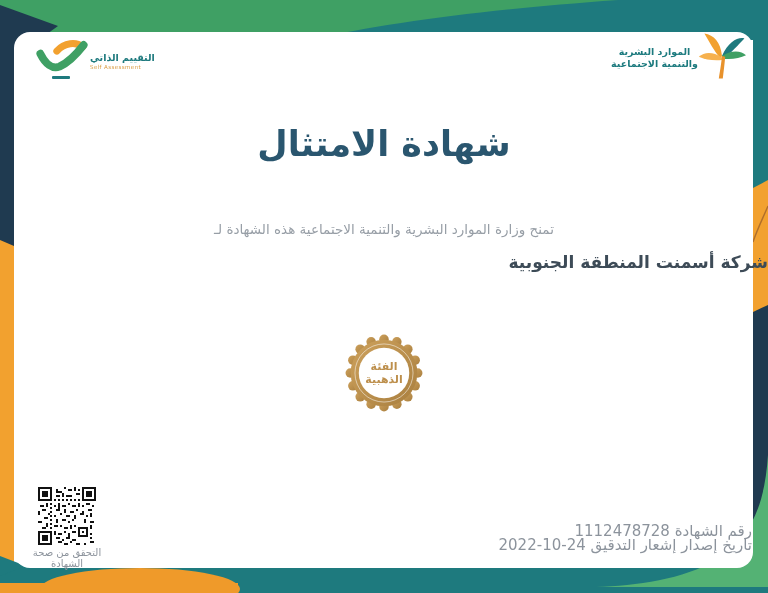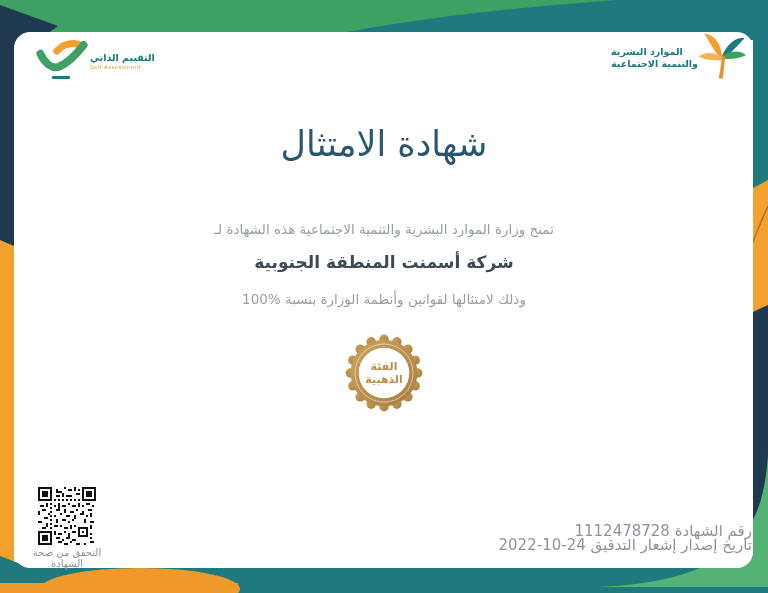--- a/index.html
+++ b/index.html
@@ -14,31 +14,31 @@
   
   .sa-logo{ position:absolute; left:36px; top:38px; display:flex; align-items:flex-start; }
   .sa-check{ width:52px; height:40px; }
   .sa-text{ margin-left:2px; margin-top:14px; }
   .sa-ar{ font-size:9.5px; font-weight:bold; color:#1e7a7e; line-height:11px; }
   .sa-en{ font-size:5.5px; color:#d99a3e; letter-spacing:.4px; line-height:8px; }
   .sa-bar{ position:absolute; left:16px; top:38px; width:18px; height:3px; background:#1e7a7e; border-radius:1px; }
 
   
   .ministry{ position:absolute; right:22px; top:32px; display:flex; align-items:center; }
-  .ministry-text{ text-align:left; margin-left:4px; margin-top:4px; }
+  .ministry-text{ text-align:center; margin-left:4px; margin-top:4px; }
   .ministry-text div{ font-size:9.5px; font-weight:bold; color:#1c7a7e; line-height:12.5px; }
   .palm{ width:48px; height:48px; }
 
   .title{ position:absolute; left:0; right:0; top:124px; text-align:center;
-          font-size:35px; font-weight:normal; color:#2a566f; }
+          font-size:35px; font-weight:bold; color:#2a566f; }
 
   .intro, .compliance{ position:absolute; left:0; right:0; text-align:center;
           font-size:13.5px; color:#979ea6; }
   .intro{ top:221px; }
-  .company{ position:absolute; left:0; right:0; top:252px; text-align:center;
+  .company{ position:absolute; left:0; right:0; top:252px; text-align:right;
           font-size:17px; font-weight:bold; color:#3d4b57; }
   .compliance{ top:291px; }
 
   .seal{ position:absolute; left:344px; top:333px; width:80px; height:80px; }
   .seal svg{ width:80px; height:80px; }
 
   .qr-wrap{ position:absolute; left:38px; top:487px; width:58px; }
   .qr{ width:58px; height:58px; display:block; }
   .qr-caption{ position:absolute; left:-12px; top:60px; width:82px; text-align:center;
                font-size:10px; color:#8c939c; }
@@ -101,21 +101,20 @@
         <path d="M30 30 C28 12 20 4 8 2 C14 12 20 24 28 33 Z" fill="#F2A12F"></path>
         <path d="M30 32 C18 24 8 25 1 31 C9 35 21 36 30 35 Z" fill="#F6B14E"></path>
         <path d="M26 58 C28 46 29 40 30 30 L34 31 C33 42 32 50 31 58 Z" fill="#E8922C"></path>
       </svg>
     </div>
 
     <h1 class="title" dir="rtl">شهادة الامتثال</h1>
 
     <p class="intro" dir="rtl">تمنح وزارة الموارد البشرية والتنمية الاجتماعية هذه الشهادة لـ</p>
     <p class="company" dir="rtl">شركة أسمنت المنطقة الجنوبية</p>
-    <p class="compliance" dir="rtl">وذلك لامتثالها لقوانين وأنظمة الوزارة بنسبة %100</p>
 
     <div class="seal">
       <svg viewBox="0 0 84 84" aria-hidden="true">
         <defs>
           <linearGradient id="gold" x1="0" y1="0" x2="1" y2="1">
             <stop offset="0" stop-color="#CDA15C"></stop>
             <stop offset="1" stop-color="#A97F3F"></stop>
           </linearGradient>
         </defs>
         <g fill="url(#gold)">

